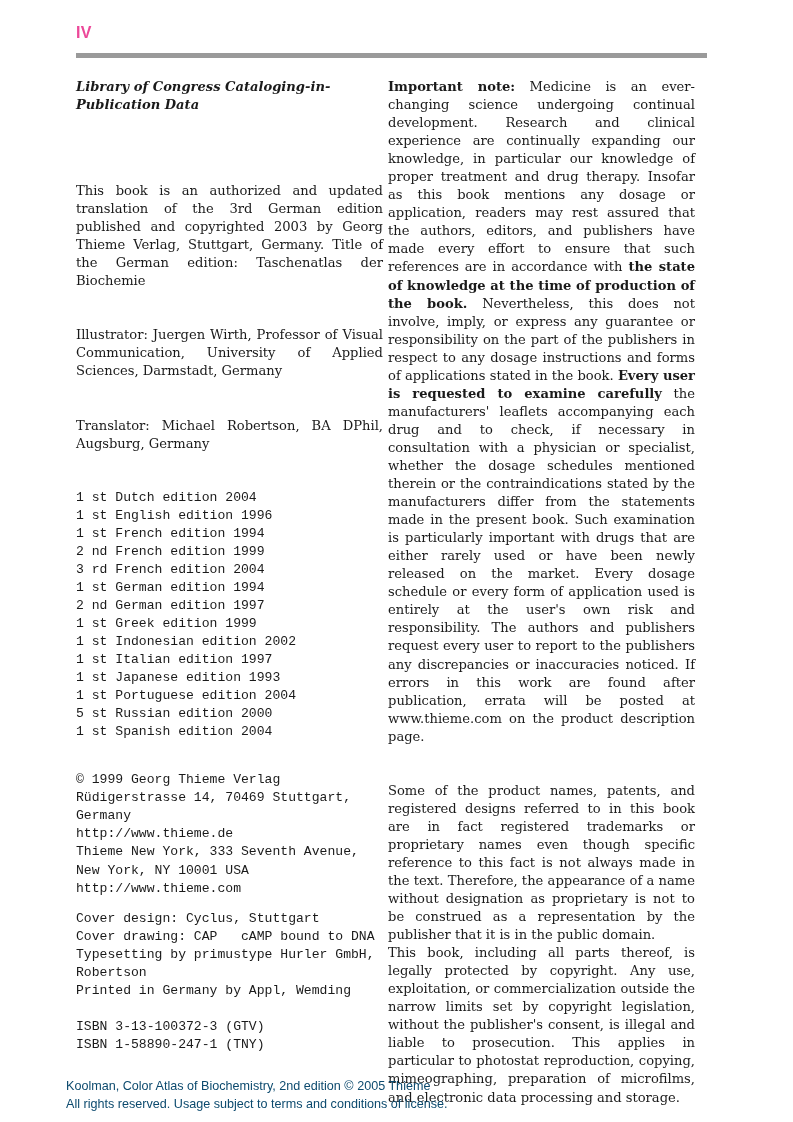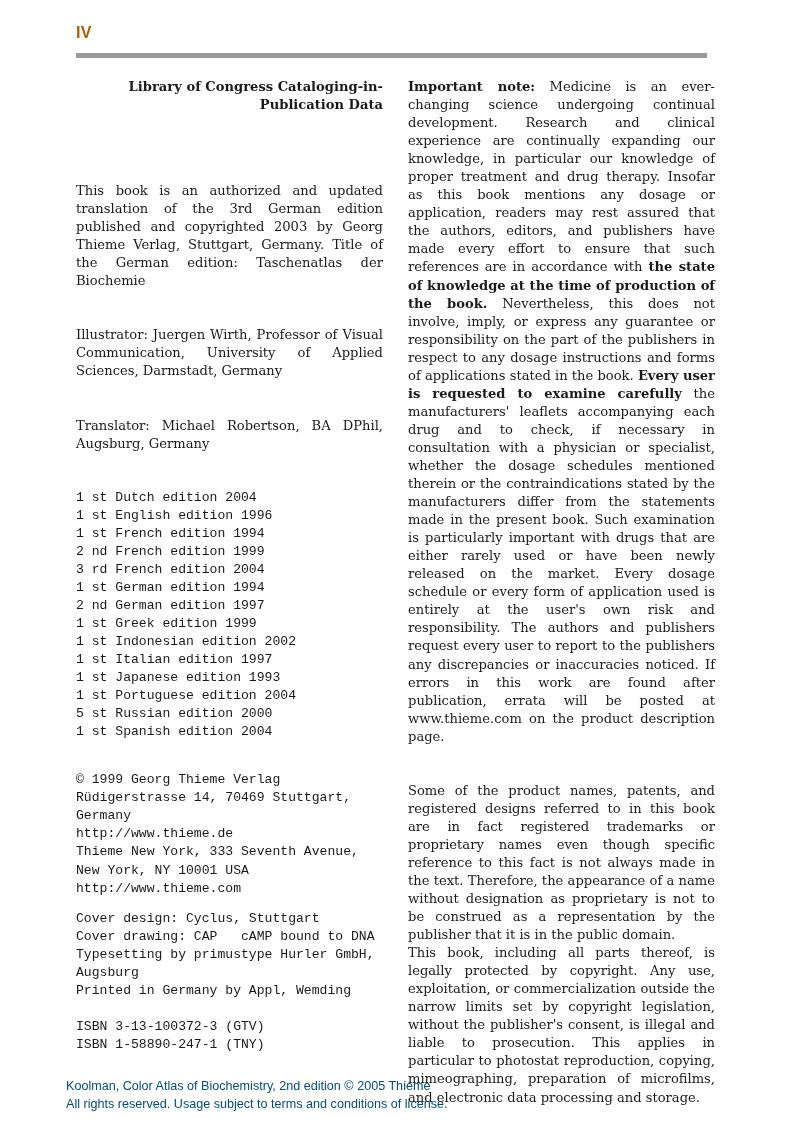--- a/index.html
+++ b/index.html
@@ -25,21 +25,21 @@
 
   
   .page-number {
     position: absolute;
     left: 76px;
     top: 24px;
     font-family: "Liberation Sans", sans-serif;
     font-weight: bold;
     font-size: 16px;
     letter-spacing: 0.3px;
-    color: #a16207;
+    color: #ec4899;
   }
   .header-rule {
     position: absolute;
     left: 76px;
     top: 53px;
     width: 631px;
     height: 5px;
     background: #9a9a9a;
   }
 
@@ -49,36 +49,37 @@
     left: 76px;
     top: 78px;
     width: 631px;
   }
   .col {
     position: absolute;
     top: 0;
     width: 307px;
   }
   .col-left  { left: 0; }
-  .col-right { left: 332px; }
+  .col-right { left: 312px; }
 
   p, .block {
     margin: 0;
     font-size: 13.1px;
     line-height: 18.05px;
     text-align: justify;
     text-justify: inter-word;
     hyphens: none;
   }
 
   .cip-heading {
     font-weight: bold;
+    font-style: italic;
     font-size: 13.1px;
     line-height: 18.05px;
-    text-align: right;
+    text-align: left;
   }
 
   .nowrap-block {
     text-align: left;
   }
   .nowrap-block .line {
     display: block;
     white-space: pre;
     font-family: Liberation Mono, monospace;
   }
@@ -164,21 +165,21 @@
         <span class="line">New York, NY 10001 USA</span>
         <span class="line">http://www.thieme.com</span>
       </div>
 
       <div class="gap-xs"></div>
 
       <div class="block nowrap-block">
         <span class="line">Cover design: Cyclus, Stuttgart</span>
         <span class="line">Cover drawing: CAP   cAMP bound to DNA</span>
         <span class="line">Typesetting by primustype Hurler GmbH,</span>
-        <span class="line">Augsburg</span>
+        <span class="line">Robertson</span>
         <span class="line">Printed in Germany by Appl, Wemding</span>
       </div>
 
       <div class="gap-sm"></div>
 
       <div class="block nowrap-block">
         <span class="line">ISBN 3-13-100372-3 (GTV)</span>
         <span class="line">ISBN 1-58890-247-1 (TNY)</span>
       </div>
 

